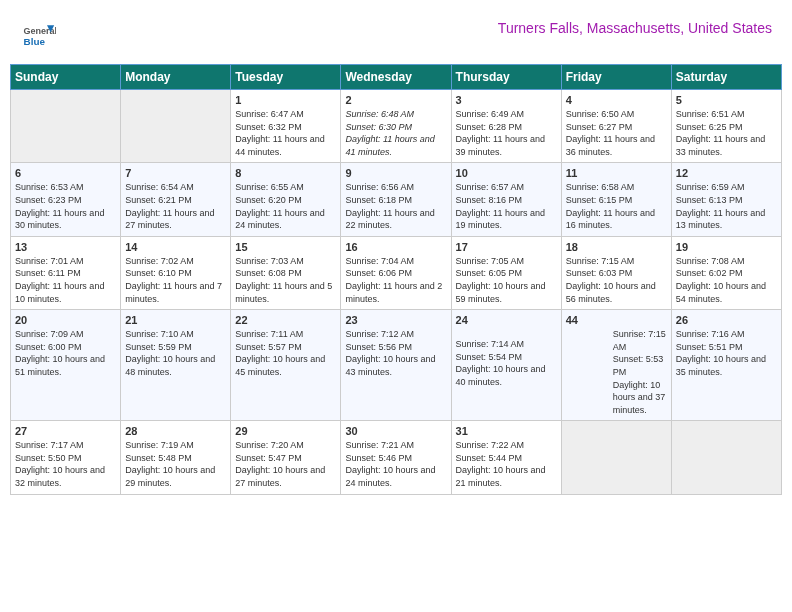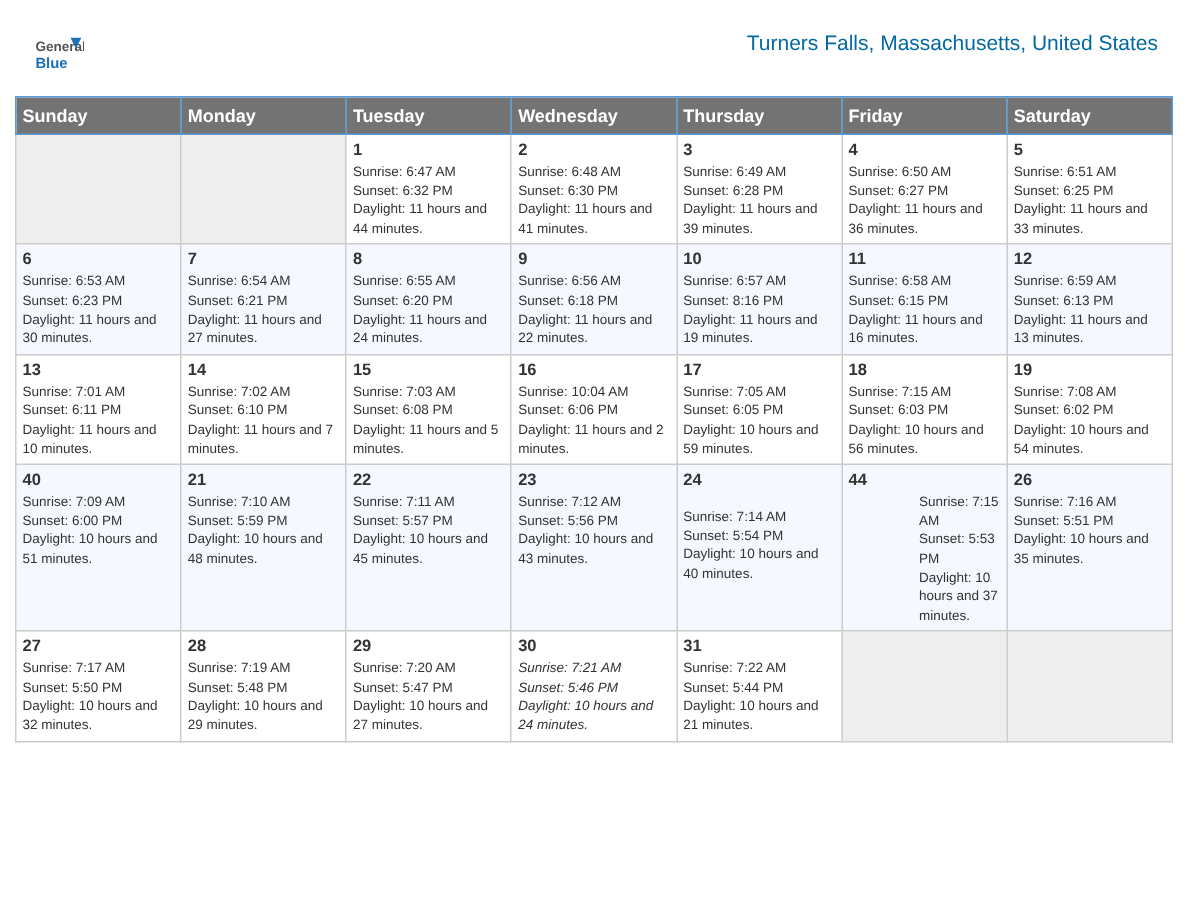--- a/index.html
+++ b/index.html
@@ -20,30 +20,30 @@
       text-align: right;
     }
     .month-title {
       font-size: 32px;
       font-weight: bold;
       color: #333;
       line-height: 1.1;
     }
     .location {
       font-size: 14px;
-      color: #0369a1;
+      color: #a21caf;
       margin-top: 2px;
     }
     .calendar {
       width: 100%;
       border-collapse: collapse;
       margin-top: 6px;
     }
     .calendar th {
-      background-color: #737373;
+      background-color: #0f766e;
       color: #fff;
       font-size: 12px;
       font-weight: bold;
       padding: 5px 4px;
       text-align: left;
       border: 1px solid #5a9ad4;
     }
     .calendar td {
       vertical-align: top;
       font-size: 9.5px;
@@ -118,21 +118,21 @@
         <td class="empty-cell"></td>
         <td class="empty-cell"></td>
         <td>
           <span class="day-num">1</span>
           <div class="day-info" style="white-space: pre-line;">Sunrise: 6:47 AM
 Sunset: 6:32 PM
 Daylight: 11 hours and 44 minutes.</div>
         </td>
         <td>
           <span class="day-num">2</span>
-          <div class="day-info" style="white-space: pre-line;">Sunrise: 6:48 AM
+          <div class="day-info" style="white-space: pre-line; font-style: italic;">Sunrise: 6:48 AM
 Sunset: 6:30 PM
 Daylight: 11 hours and 41 minutes.</div>
         </td>
         <td>
           <span class="day-num">3</span>
           <div class="day-info" style="white-space: pre-line;">Sunrise: 6:49 AM
 Sunset: 6:28 PM
 Daylight: 11 hours and 39 minutes.</div>
         </td>
         <td>
@@ -206,21 +206,21 @@
 Daylight: 11 hours and 7 minutes.</div>
         </td>
         <td>
           <span class="day-num">15</span>
           <div class="day-info" style="white-space: pre-line;">Sunrise: 7:03 AM
 Sunset: 6:08 PM
 Daylight: 11 hours and 5 minutes.</div>
         </td>
         <td>
           <span class="day-num">16</span>
-          <div class="day-info" style="white-space: pre-line;">Sunrise: 10:04 AM
+          <div class="day-info" style="white-space: pre-line;">Sunrise: 7:04 AM
 Sunset: 6:06 PM
 Daylight: 11 hours and 2 minutes.</div>
         </td>
         <td>
           <span class="day-num">17</span>
           <div class="day-info" style="white-space: pre-line;">Sunrise: 7:05 AM
 Sunset: 6:05 PM
 Daylight: 10 hours and 59 minutes.</div>
         </td>
         <td>
@@ -231,21 +231,21 @@
         </td>
         <td>
           <span class="day-num">19</span>
           <div class="day-info" style="white-space: pre-line;">Sunrise: 7:08 AM
 Sunset: 6:02 PM
 Daylight: 10 hours and 54 minutes.</div>
         </td>
       </tr>
       <tr>
         <td>
-          <span class="day-num">40</span>
+          <span class="day-num">20</span>
           <div class="day-info" style="white-space: pre-line;">Sunrise: 7:09 AM
 Sunset: 6:00 PM
 Daylight: 10 hours and 51 minutes.</div>
         </td>
         <td>
           <span class="day-num">21</span>
           <div class="day-info" style="white-space: pre-line;">Sunrise: 7:10 AM
 Sunset: 5:59 PM
 Daylight: 10 hours and 48 minutes.</div>
         </td>
@@ -294,21 +294,21 @@
 Daylight: 10 hours and 29 minutes.</div>
         </td>
         <td>
           <span class="day-num">29</span>
           <div class="day-info" style="white-space: pre-line;">Sunrise: 7:20 AM
 Sunset: 5:47 PM
 Daylight: 10 hours and 27 minutes.</div>
         </td>
         <td>
           <span class="day-num">30</span>
-          <div class="day-info" style="white-space: pre-line; font-style: italic;">Sunrise: 7:21 AM
+          <div class="day-info" style="white-space: pre-line;">Sunrise: 7:21 AM
 Sunset: 5:46 PM
 Daylight: 10 hours and 24 minutes.</div>
         </td>
         <td>
           <span class="day-num">31</span>
           <div class="day-info" style="white-space: pre-line;">Sunrise: 7:22 AM
 Sunset: 5:44 PM
 Daylight: 10 hours and 21 minutes.</div>
         </td>
         <td class="empty-cell"></td>

